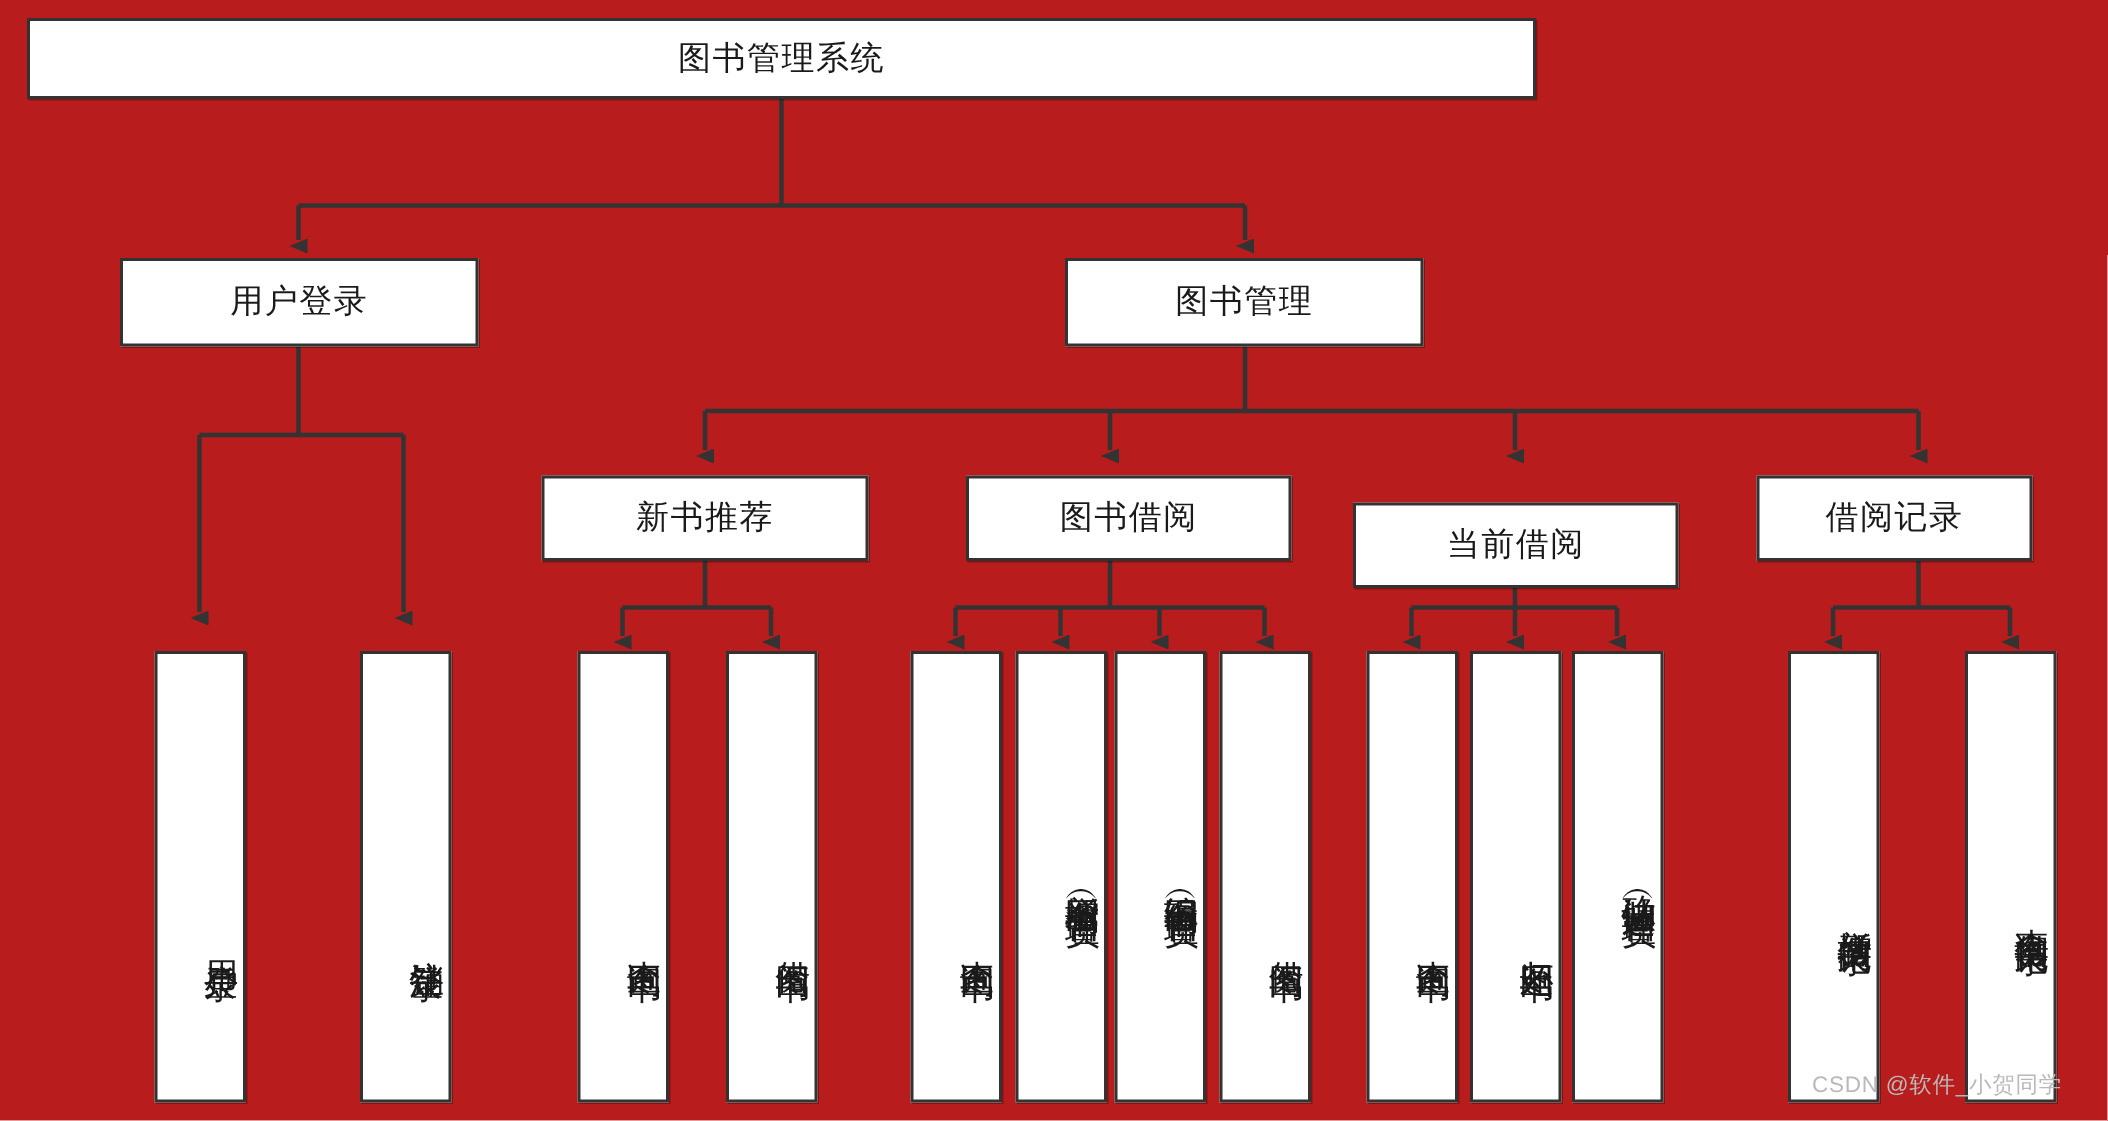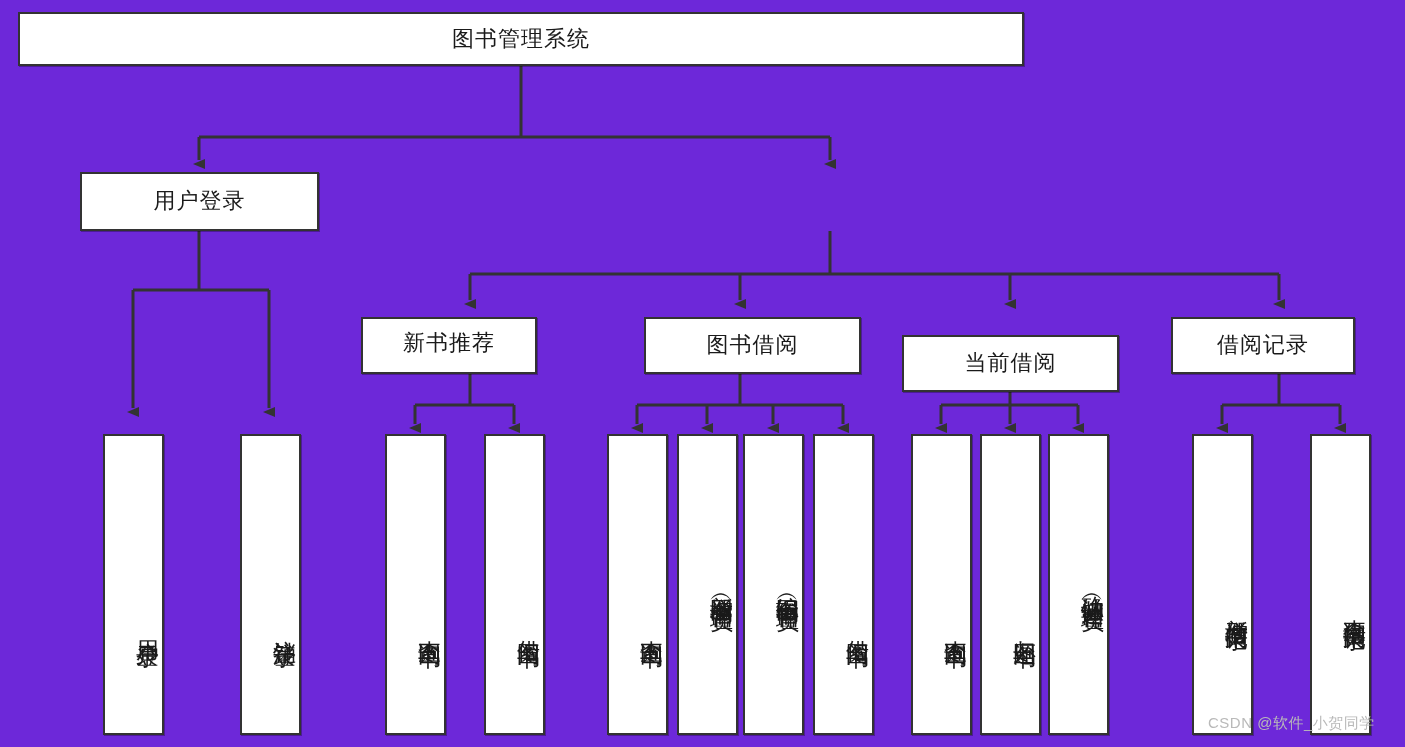--- a/index.html
+++ b/index.html
@@ -8,21 +8,21 @@
     padding: 0;
     background: #ffffff;
   }
   body {
     font-family: "Liberation Sans", "DejaVu Sans", sans-serif;
   }
   #canvas {
     position: relative;
     width: 1405px;
     height: 747px;
-    background: #6d28d9;
+    background: #b91c1c;
     overflow: hidden;
   }
   svg#wires {
     position: absolute;
     left: 0;
     top: 0;
     width: 1405px;
     height: 747px;
     pointer-events: none;
   }
@@ -124,22 +124,25 @@
     </g>
   </svg>
 
   <div class="node horiz" style="left:18px; top:12px; width:1006px; height:54px;">
     <span>图书管理系统</span>
   </div>
 
   <div class="node horiz" style="left:80px; top:172px; width:239px; height:59px;">
     <span>用户登录</span>
   </div>
+  <div class="node horiz" style="left:710px; top:172px; width:239px; height:59px;">
+    <span>图书管理</span>
+  </div>
 
-  <div class="node horiz" style="left:361px; top:317px; width:176px; height:57px;font-family:Liberation Mono, monospace;">
+  <div class="node horiz" style="left:361px; top:317px; width:218px; height:57px;">
     <span>新书推荐</span>
   </div>
   <div class="node horiz" style="left:632px; top:317px; width:217px; height:57px;margin-left:12px;">
     <span>图书借阅</span>
   </div>
   <div class="node horiz" style="left:902px; top:335px; width:217px; height:57px;">
     <span>当前借阅</span>
   </div>
   <div class="node horiz" style="left:1171px; top:317px; width:184px; height:57px;">
     <span>借阅记录</span>

